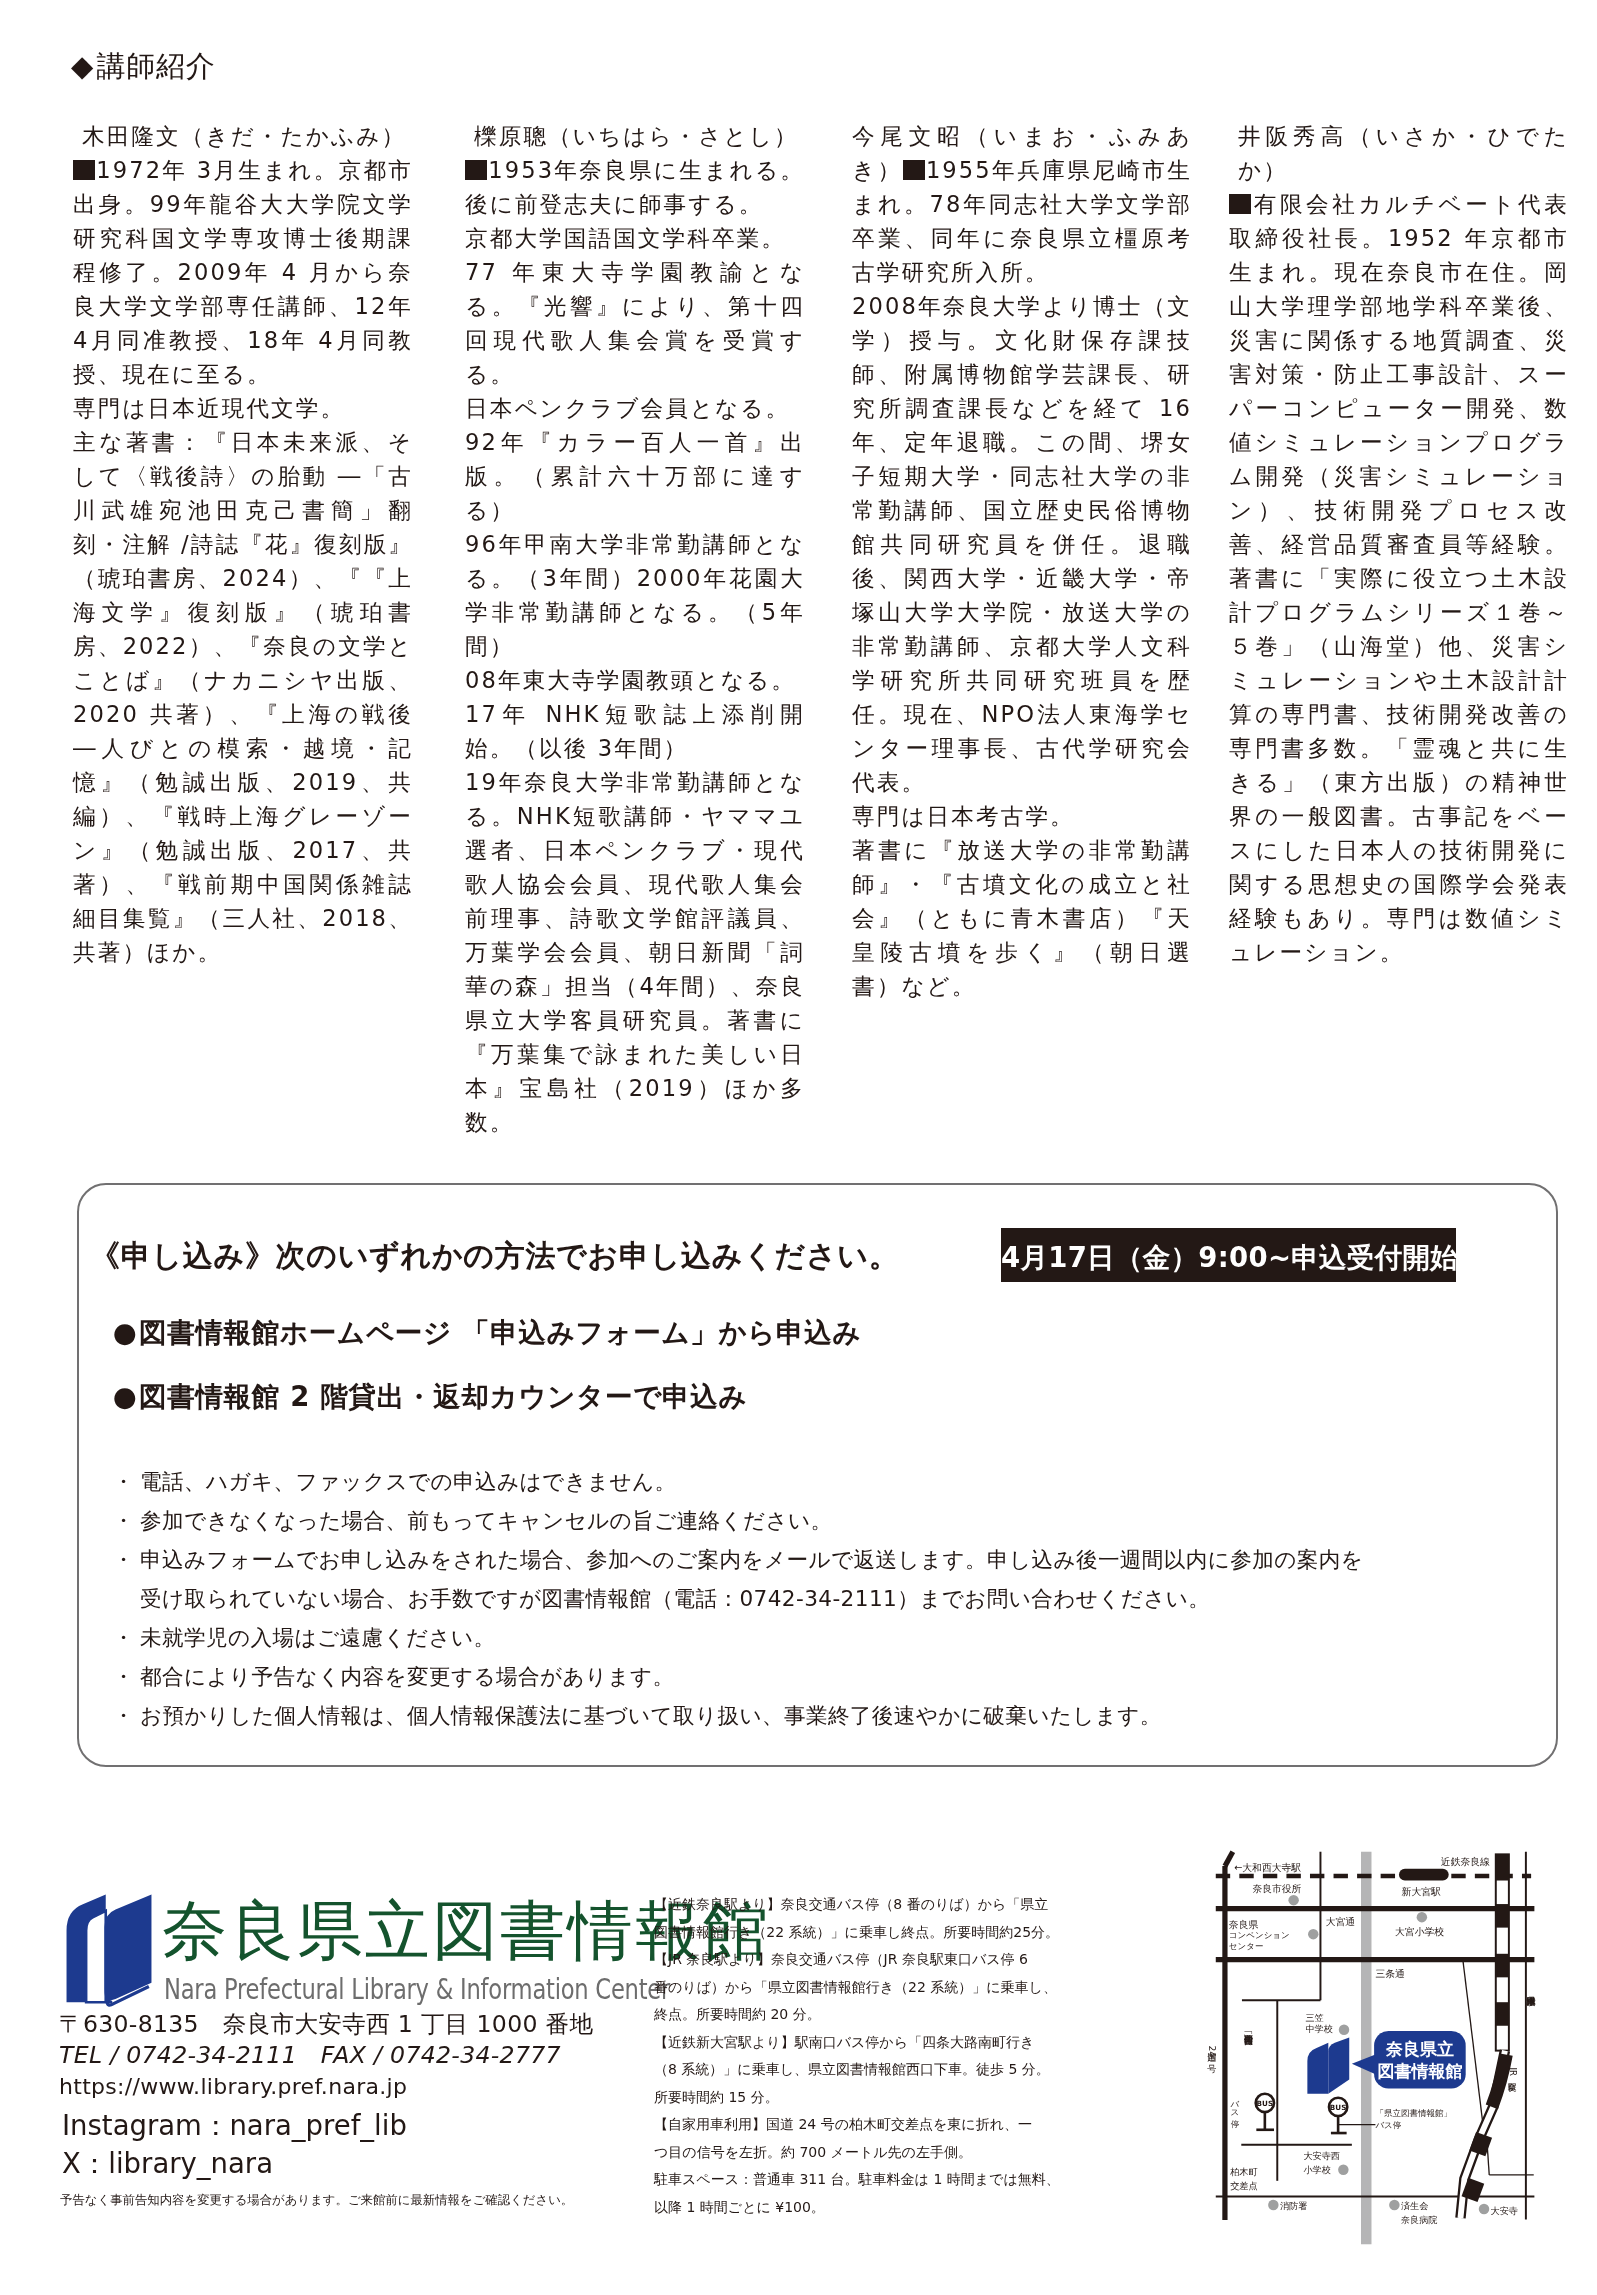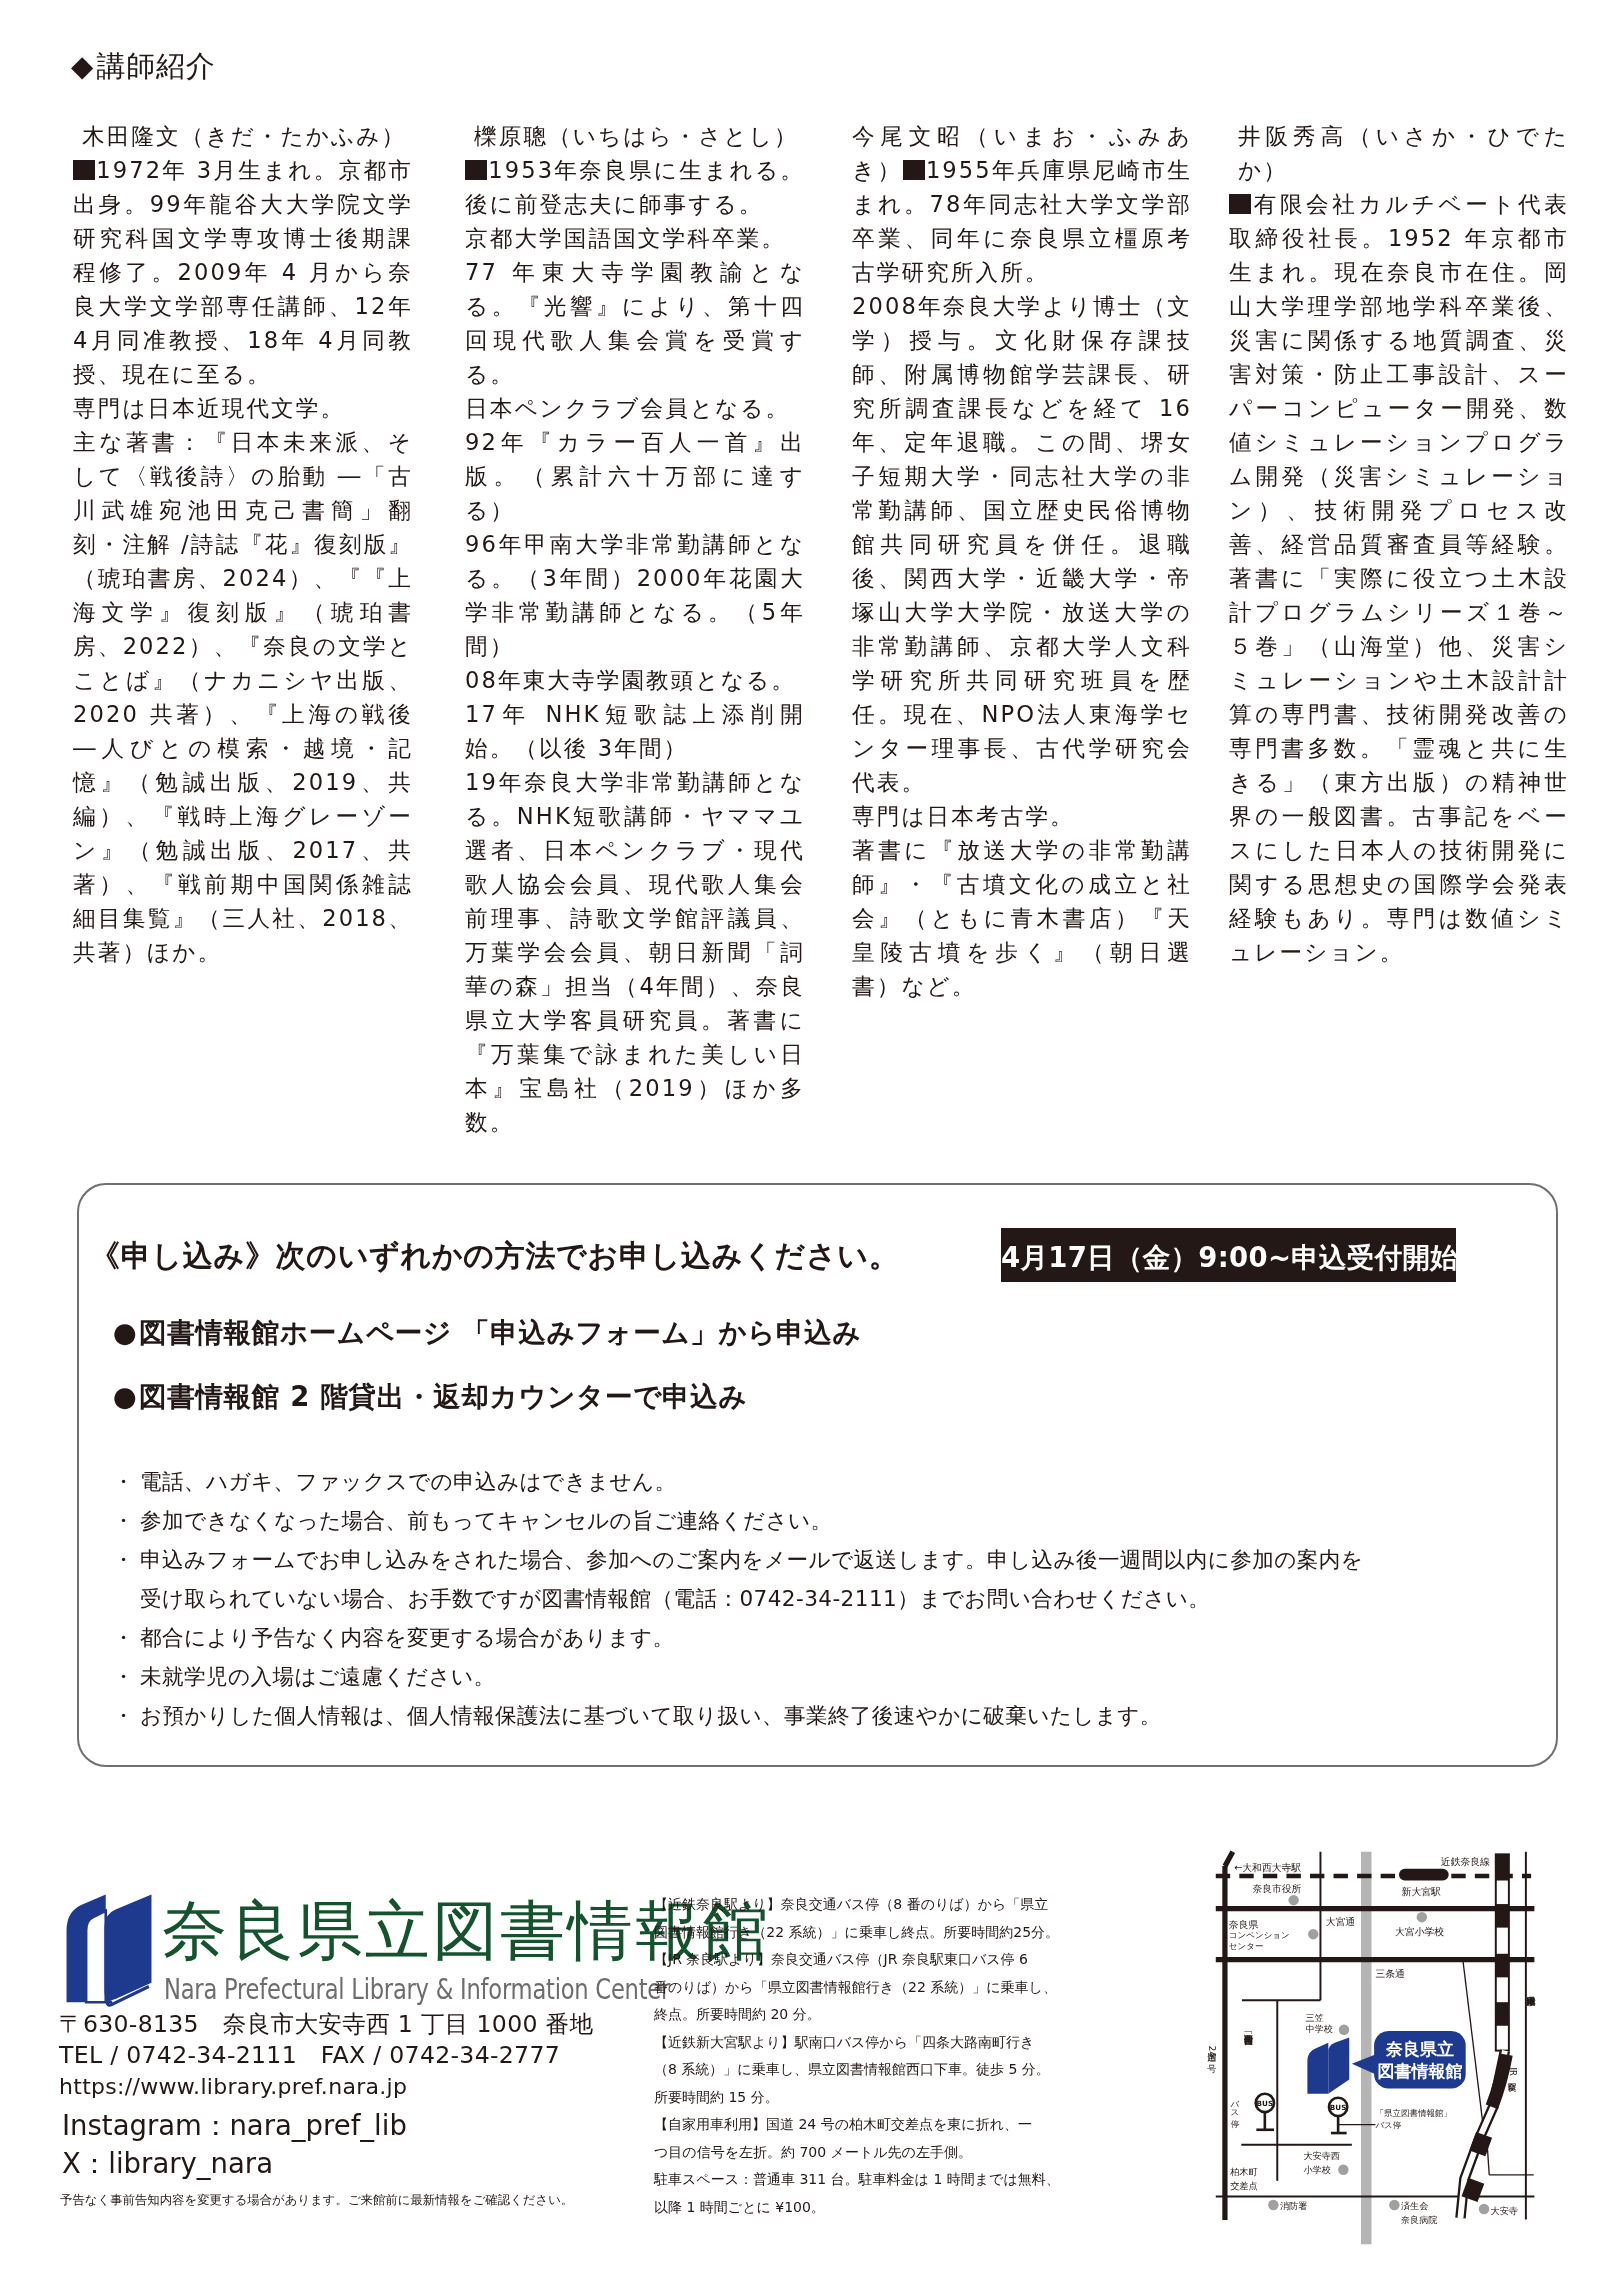--- a/index.html
+++ b/index.html
@@ -127,38 +127,38 @@
   <span class="dot">●</span><span>図書情報館ホームページ 「申込みフォーム」から申込み</span>
 </div>
 <div class="abs method" style="top:1377px;">
   <span class="dot">●</span><span>図書情報館 2 階貸出・返却カウンターで申込み</span>
 </div>
 
 <ul class="abs notes">
   <li>電話、ハガキ、ファックスでの申込みはできません。</li>
   <li>参加できなくなった場合、前もってキャンセルの旨ご連絡ください。</li>
   <li><span>申込みフォームでお申し込みをされた場合、参加へのご案内をメールで返送します。申し込み後一週間以内に参加の案内を</span><span class="cont">受け取られていない場合、お手数ですが図書情報館（電話：0742-34-2111）までお問い合わせください。</span></li>
+  <li>未就学児の入場はご遠慮ください。</li>
   <li>都合により予告なく内容を変更する場合があります。</li>
-  <li>未就学児の入場はご遠慮ください。</li>
   <li>お預かりした個人情報は、個人情報保護法に基づいて取り扱い、事業終了後速やかに破棄いたします。</li>
 </ul>
 
 <div class="abs logo-mark">
   <svg width="98" height="118" viewBox="0 0 150 180">
     <path d="M10 170 L10 60 Q10 30 35 20 L70 5 L70 30 L50 40 Q40 45 40 60 L40 170 Z" fill="#1d3a8f"></path>
     <path d="M40 170 L40 60 Q40 45 50 40 L70 30 L70 150 Q70 170 80 170 Z" fill="#ffffff" stroke="#1d3a8f" stroke-width="4"></path>
     <path d="M68 170 L68 55 Q68 35 85 28 L140 5 L140 140 L85 165 Z" fill="#1d3a8f"></path>
     <path d="M72 168 Q72 178 82 172 L136 146" fill="none" stroke="#1d3a8f" stroke-width="5"></path>
   </svg>
 </div>
 <div class="abs logo-jp">奈良県立図書情報館</div>
 <div class="abs logo-en">Nara Prefectural Library &amp; Information Center</div>
 
 <div class="abs contact-line" style="top:2009px;">〒630-8135　奈良市大安寺西 1 丁目 1000 番地</div>
-<div class="abs contact-line" style="top:2040px;">TEL / 0742-34-2111　FAX / 0742-34-2777</div>
+<div class="abs contact-line" style="top:2040px;font-style:italic;">TEL / 0742-34-2111　FAX / 0742-34-2777</div>
 <div class="abs contact-line" style="top:2072px; font-size:22px;">https://www.library.pref.nara.jp</div>
 <div class="abs sns-line" style="top:2108px;">Instagram：nara_pref_lib</div>
 <div class="abs sns-line" style="top:2146px;">X：library_nara</div>
 <div class="abs disclaimer">予告なく事前告知内容を変更する場合があります。ご来館前に最新情報をご確認ください。</div>
 
 <div class="abs access">
   <span class="line">【近鉄奈良駅より】奈良交通バス停（8 番のりば）から「県立</span>
   <span class="line">図書情報館行き（22 系統）」に乗車し終点。所要時間約25分。</span>
   <span class="line">【JR 奈良駅より】奈良交通バス停（JR 奈良駅東口バス停 6</span>
   <span class="line">番のりば）から「県立図書情報館行き（22 系統）」に乗車し、</span>

